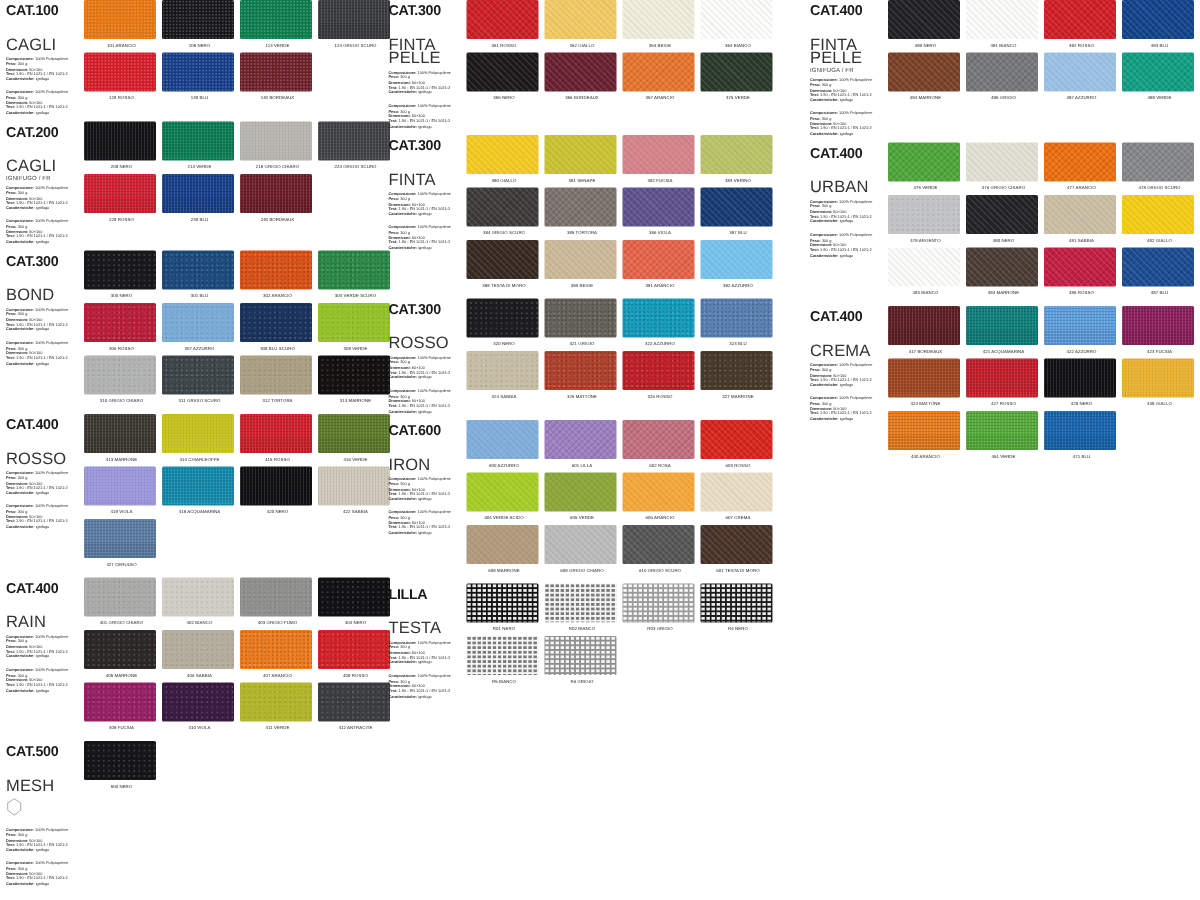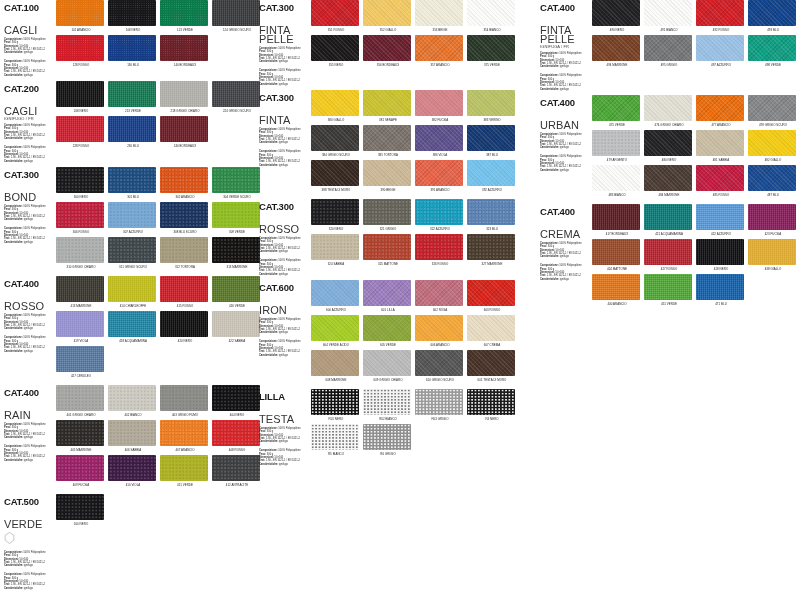--- a/index.html
+++ b/index.html
@@ -422,21 +422,21 @@
       <div class="chip tex-grain" style="background:#3E4042" title="412 ANTRACITE"></div>
       <div class="chip-lbl">412 ANTRACITE</div>
     </div>
           </div>
     </div>
   </div>
       <div class="group">
     <div class="group-inner">
       <div class="meta">
         <div class="cat-title">CAT.500</div>
-        <div class="cat-sub">VERDE</div>
+        <div class="cat-sub">MESH</div>
         <div class="cat-sub2"></div>
         <svg class="pelle-icon" viewBox="0 0 20 22">
               <path d="M10 1 L18 6 L18 15 L10 21 L2 15 L2 6 Z" fill="none" stroke="#999" stroke-width="1"></path>
             </svg>
         <div class="spec">
       <div><b>Composizione:</b> 100% Polipropilene</div>
       <div><b>Peso:</b> 300 g</div>
       <div><b>Dimensioni:</b> 50×100</div>
       <div><b>Test:</b> 1.90 - EN 1021-1 / EN 1021-2</div>
       <div><b>Caratteristiche:</b> ignifugo</div>

